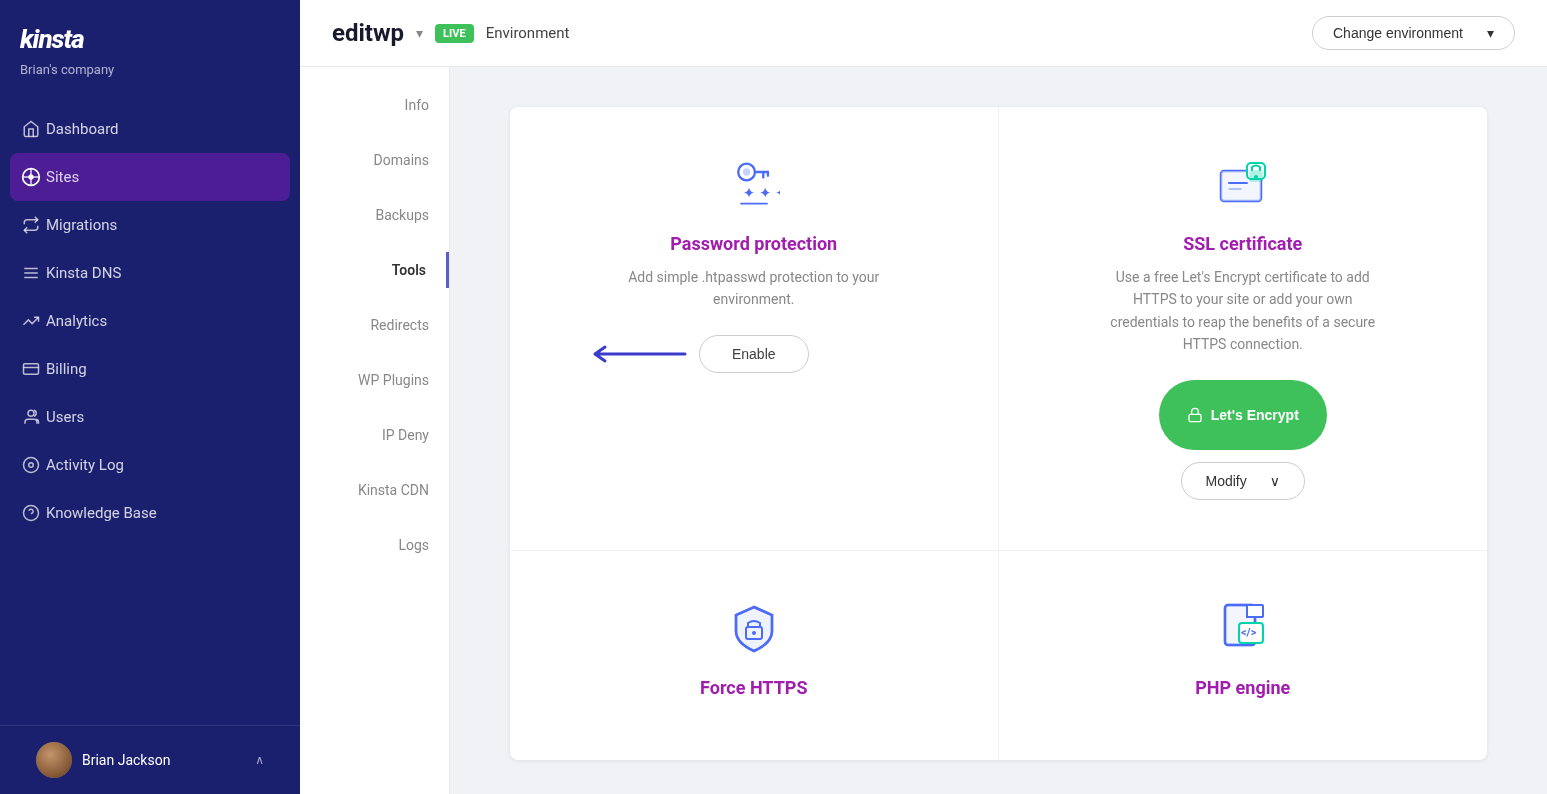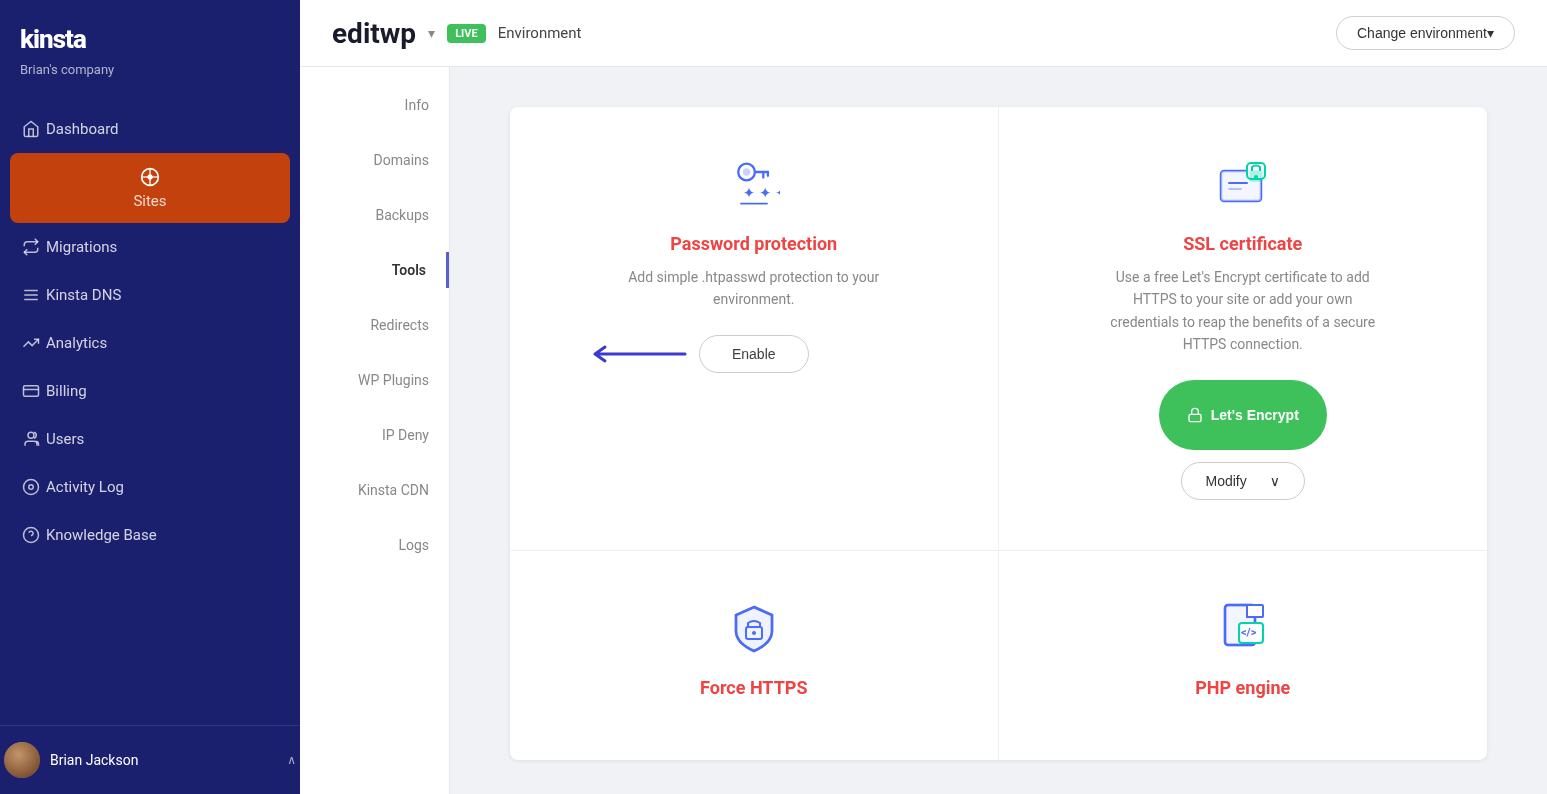--- a/index.html
+++ b/index.html
@@ -10,20 +10,21 @@
       width: 300px;
       min-width: 300px;
       background: #1a1f6e;
       color: white;
       display: flex;
       flex-direction: column;
       height: 100%;
     }
     .sidebar-logo {
       padding: 24px 24px 8px 20px;
+      font-style: italic;
     }
     .logo-text {
       font-size: 26px;
       font-weight: 800;
       color: white;
       letter-spacing: -1px;
     }
     .company-name {
       font-size: 13px;
       color: rgba(255,255,255,0.65);
@@ -39,36 +40,35 @@
       gap: 4px;
       padding: 13px 20px;
       cursor: pointer;
       font-size: 15px;
       color: rgba(255,255,255,0.8);
       border-radius: 0;
       transition: background 0.15s;
       position: relative;
     }
     .nav-item.active {
-      background: #c2410c;
+      background: #4c1d95;
       border-radius: 8px;
       margin: 0 10px;
       padding: 13px 10px;
-      flex-direction: column;
     }
     .nav-item .icon {
       width: 22px;
       height: 22px;
       display: flex;
       align-items: center;
       justify-content: center;
       font-size: 16px;
     }
     .sidebar-footer {
-      padding: 16px 4px;
+      padding: 16px 36px;
       border-top: 1px solid rgba(255,255,255,0.1);
       display: flex;
       align-items: center;
       justify-content: space-between;
     }
     .footer-user {
       display: flex;
       align-items: center;
       gap: 10px;
     }
@@ -115,21 +115,21 @@
       align-items: center;
       justify-content: space-between;
       border-bottom: 1px solid #e8e8e8;
     }
     .header-left {
       display: flex;
       align-items: center;
       gap: 12px;
     }
     .site-name {
-      font-size: 28px;
+      font-size: 24px;
       font-weight: 700;
       color: #1a1a2e;
     }
     .chevron-down {
       color: #888;
       font-size: 14px;
     }
     .live-badge {
       background: #3ec15b;
       color: white;
@@ -145,21 +145,21 @@
     .change-env-btn {
       border: 1.5px solid #d0d0d0;
       background: white;
       border-radius: 50px;
       padding: 8px 20px;
       font-size: 14px;
       color: #333;
       cursor: pointer;
       display: flex;
       align-items: center;
-      gap: 0;
+      gap: 24px;
     }
 
     
     .content-area {
       flex: 1;
       display: flex;
       overflow: hidden;
     }
 
     
@@ -220,21 +220,21 @@
       margin-bottom: 20px;
       height: 56px;
       display: flex;
       align-items: center;
       justify-content: center;
     }
 
     .tool-title {
       font-size: 18px;
       font-weight: 700;
-      color: #ef4444;
+      color: #a21caf;
       margin-bottom: 12px;
     }
 
     .tool-description {
       font-size: 14px;
       color: #888;
       line-height: 1.6;
       max-width: 280px;
       margin-bottom: 24px;
     }

